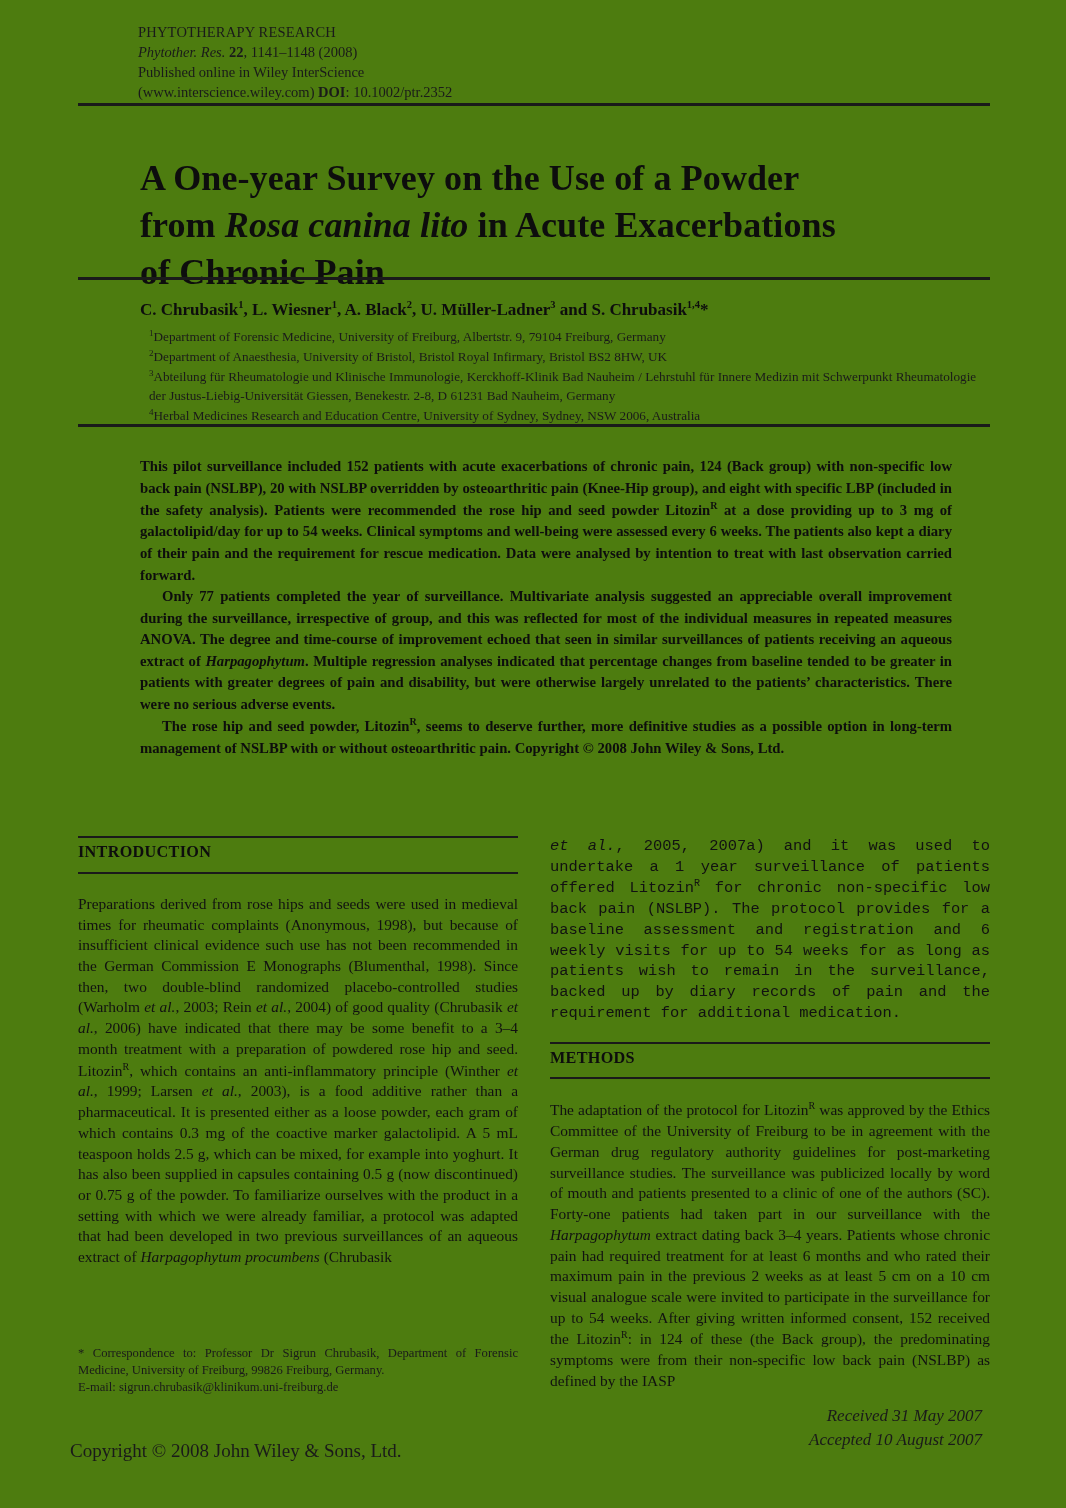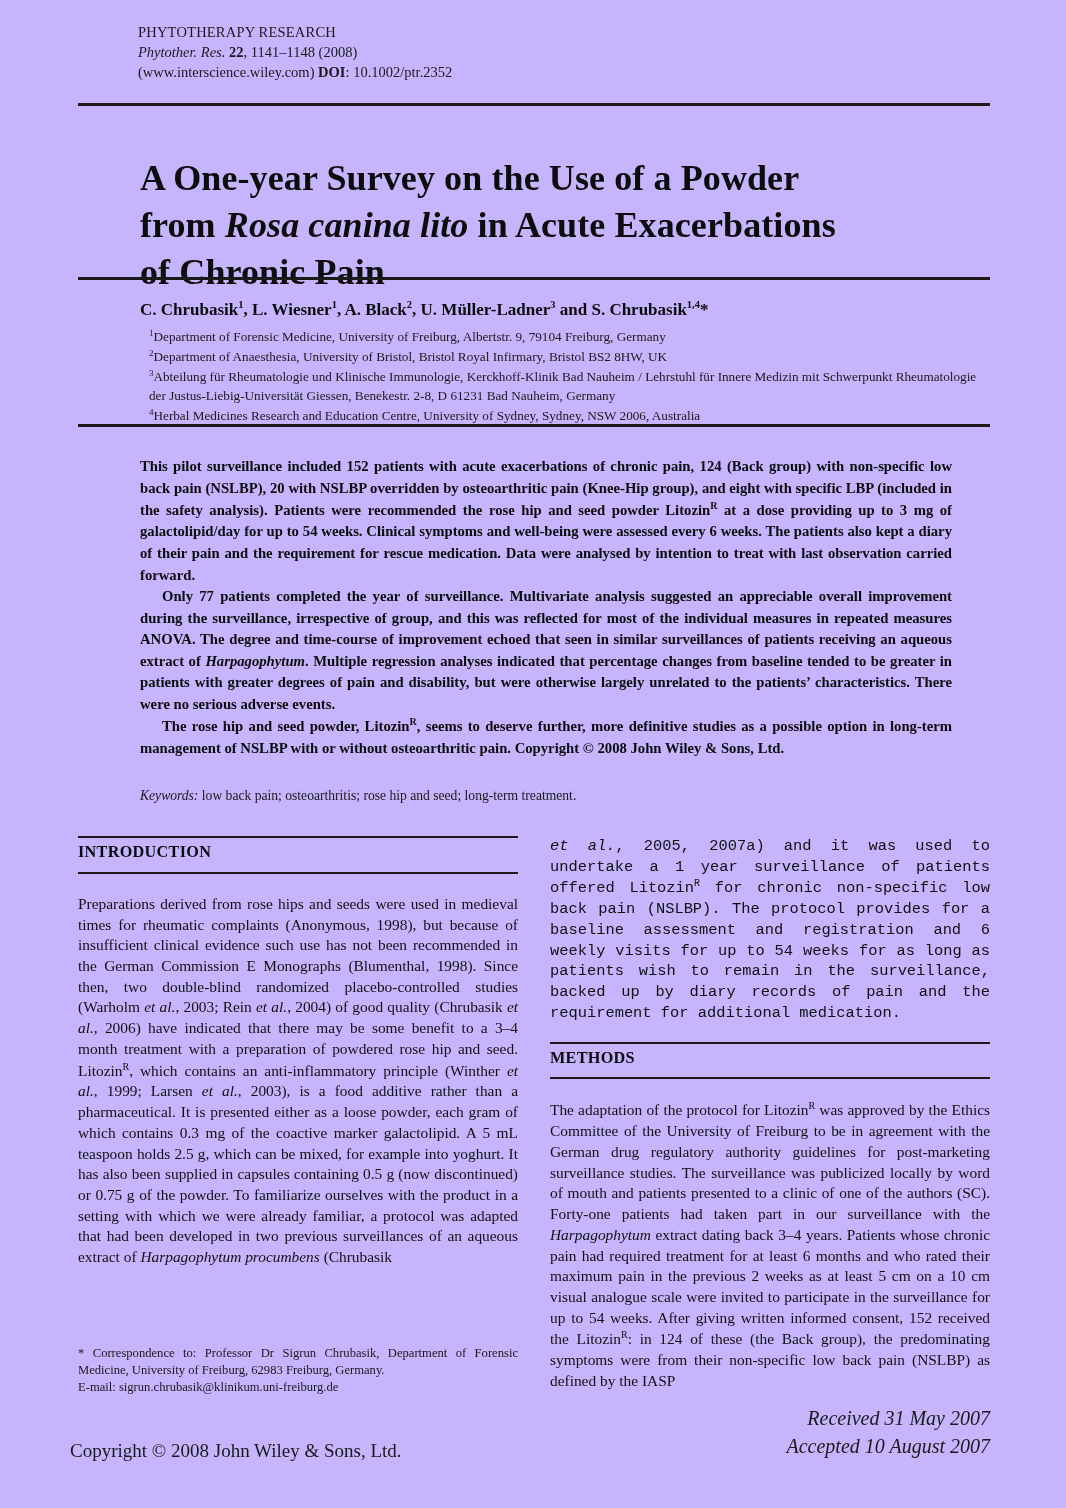--- a/index.html
+++ b/index.html
@@ -13,21 +13,21 @@
     font-family: "Liberation Serif", "DejaVu Serif", serif;
     color: #111111;
     position: relative;
     overflow: hidden;
   }
   .page {
     position: absolute;
     left: 0; top: 0;
     width: 1066px;
     height: 1508px;
-    background: #c4b5fd;
+    background: #4d7c0f;
   }
 
   
   .journal-header {
     position: absolute;
     left: 138px;
     top: 22px;
     width: 600px;
     font-size: 14.5px;
     line-height: 1.38;
@@ -156,25 +156,25 @@
     font-size: 12.6px;
     line-height: 1.35;
     text-align: justify;
     color: #1a1a1a;
   }
   .footnote p { margin: 0; }
 
   
   .recacc {
     position: absolute;
-    right: 76px;
+    right: 84px;
     top: 1404px;
     width: 400px;
     text-align: right;
-    font-size: 20px;
+    font-size: 17px;
     font-style: italic;
     line-height: 1.42;
     color: #1a1a1a;
   }
 
   
   .footer-copyright {
     position: absolute;
     left: 70px;
     top: 1440px;
@@ -183,20 +183,21 @@
   }
 </style>
 </head>
 <body>
 
 <div class="page">
 
   <div class="journal-header">
     <div class="jh-line jh-title">PHYTOTHERAPY RESEARCH</div>
     <div class="jh-line jh-cite"><i>Phytother. Res.</i> <b>22</b><span>, 1141–1148 (2008)</span></div>
+    <div class="jh-line">Published online in Wiley InterScience</div>
     <div class="jh-line jh-doi"><span>(www.interscience.wiley.com) </span><b>DOI</b><span>: 10.1002/ptr.2352</span></div>
   </div>
 
   <div class="rule rule-top"></div>
 
   <h1 class="article-title">
     <span>A One-year Survey on the Use of a Powder</span><br>
     <span>from </span><i>Rosa canina lito</i><span> in Acute Exacerbations</span><br>
     <span>of Chronic Pain</span>
   </h1>
@@ -215,37 +216,34 @@
   </div>
 
   <div class="rule rule-bottom"></div>
 
   <div class="abstract">
     <p>This pilot surveillance included 152 patients with acute exacerbations of chronic pain, 124 (Back group) with non-specific low back pain (NSLBP), 20 with NSLBP overridden by osteoarthritic pain (Knee-Hip group), and eight with specific LBP (included in the safety analysis). Patients were recommended the rose hip and seed powder Litozin<sup>R</sup> at a dose providing up to 3 mg of galactolipid/day for up to 54 weeks. Clinical symptoms and well-being were assessed every 6 weeks. The patients also kept a diary of their pain and the requirement for rescue medication. Data were analysed by intention to treat with last observation carried forward.</p>
     <p>Only 77 patients completed the year of surveillance. Multivariate analysis suggested an appreciable overall improvement during the surveillance, irrespective of group, and this was reflected for most of the individual measures in repeated measures ANOVA. The degree and time-course of improvement echoed that seen in similar surveillances of patients receiving an aqueous extract of <i>Harpagophytum</i>. Multiple regression analyses indicated that percentage changes from baseline tended to be greater in patients with greater degrees of pain and disability, but were otherwise largely unrelated to the patients’ characteristics. There were no serious adverse events.</p>
     <p>The rose hip and seed powder, Litozin<sup>R</sup>, seems to deserve further, more definitive studies as a possible option in long-term management of NSLBP with or without osteoarthritic pain. Copyright © 2008 John Wiley &amp; Sons, Ltd.</p>
   </div>
 
-  <div class="keywords">
-    <i>Keywords:</i><span> low back pain; osteoarthritis; rose hip and seed; long-term treatment.</span>
-  </div>
 
   <div class="col col-left">
     <h2 class="section-head">INTRODUCTION</h2>
     <p>Preparations derived from rose hips and seeds were used in medieval times for rheumatic complaints (Anonymous, 1998), but because of insufficient clinical evidence such use has not been recommended in the German Commission E Monographs (Blumenthal, 1998). Since then, two double-blind randomized placebo-controlled studies (Warholm <i>et al.</i>, 2003; Rein <i>et al.</i>, 2004) of good quality (Chrubasik <i>et al.</i>, 2006) have indicated that there may be some benefit to a 3–4 month treatment with a preparation of powdered rose hip and seed. Litozin<sup>R</sup>, which contains an anti-inflammatory principle (Winther <i>et al.</i>, 1999; Larsen <i>et al.</i>, 2003), is a food additive rather than a pharmaceutical. It is presented either as a loose powder, each gram of which contains 0.3 mg of the coactive marker galactolipid. A 5 mL teaspoon holds 2.5 g, which can be mixed, for example into yoghurt. It has also been supplied in capsules containing 0.5 g (now discontinued) or 0.75 g of the powder. To familiarize ourselves with the product in a setting with which we were already familiar, a protocol was adapted that had been developed in two previous surveillances of an aqueous extract of <i>Harpagophytum procumbens</i> (Chrubasik</p>
   </div>
 
   <div class="col col-right">
     <p class="lead"><i>et al.</i>, 2005, 2007a) and it was used to undertake a 1 year surveillance of patients offered Litozin<sup>R</sup> for chronic non-specific low back pain (NSLBP). The protocol provides for a baseline assessment and registration and 6 weekly visits for up to 54 weeks for as long as patients wish to remain in the surveillance, backed up by diary records of pain and the requirement for additional medication.</p>
     <h2 class="section-head">METHODS</h2>
     <p>The adaptation of the protocol for Litozin<sup>R</sup> was approved by the Ethics Committee of the University of Freiburg to be in agreement with the German drug regulatory authority guidelines for post-marketing surveillance studies. The surveillance was publicized locally by word of mouth and patients presented to a clinic of one of the authors (SC). Forty-one patients had taken part in our surveillance with the <i>Harpagophytum</i> extract dating back 3–4 years. Patients whose chronic pain had required treatment for at least 6 months and who rated their maximum pain in the previous 2 weeks as at least 5 cm on a 10 cm visual analogue scale were invited to participate in the surveillance for up to 54 weeks. After giving written informed consent, 152 received the Litozin<sup>R</sup>: in 124 of these (the Back group), the predominating symptoms were from their non-specific low back pain (NSLBP) as defined by the IASP</p>
   </div>
 
   <div class="footnote">
-    <p>* Correspondence to: Professor Dr Sigrun Chrubasik, Department of Forensic Medicine, University of Freiburg, 62983 Freiburg, Germany.</p>
+    <p>* Correspondence to: Professor Dr Sigrun Chrubasik, Department of Forensic Medicine, University of Freiburg, 99826 Freiburg, Germany.</p>
     <p>E-mail: sigrun.chrubasik@klinikum.uni-freiburg.de</p>
   </div>
 
   <div class="recacc">
     <div>Received 31 May 2007</div>
     <div>Accepted 10 August 2007</div>
   </div>
 
   <div class="footer-copyright">Copyright © 2008 John Wiley &amp; Sons, Ltd.</div>
 

